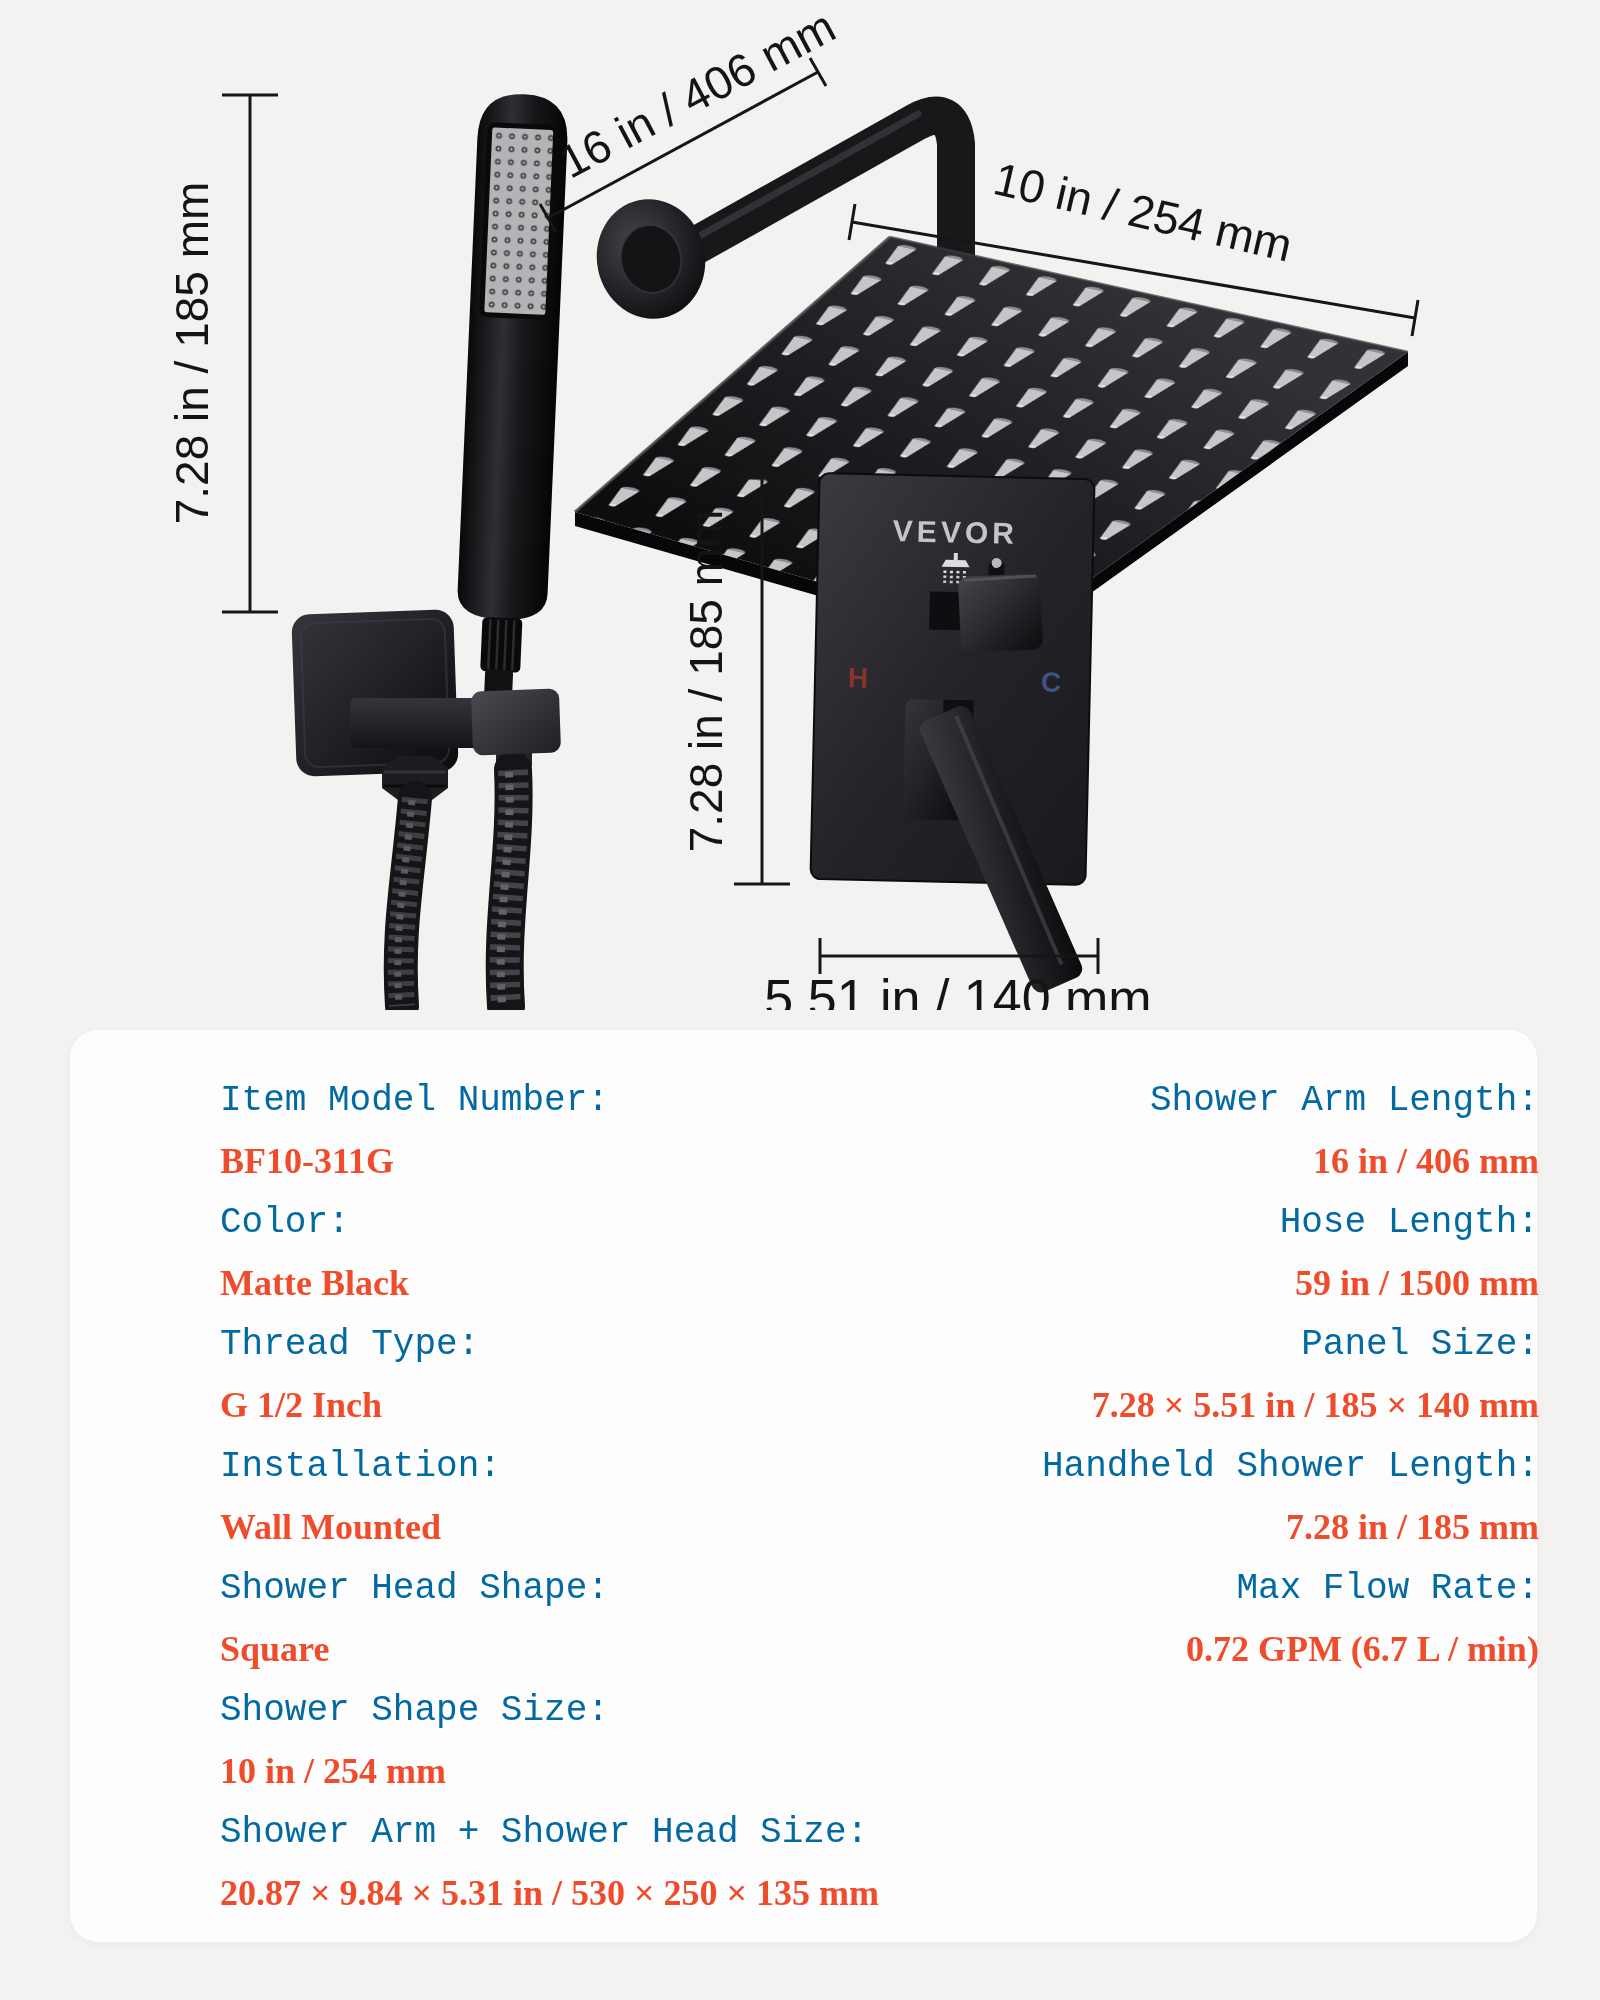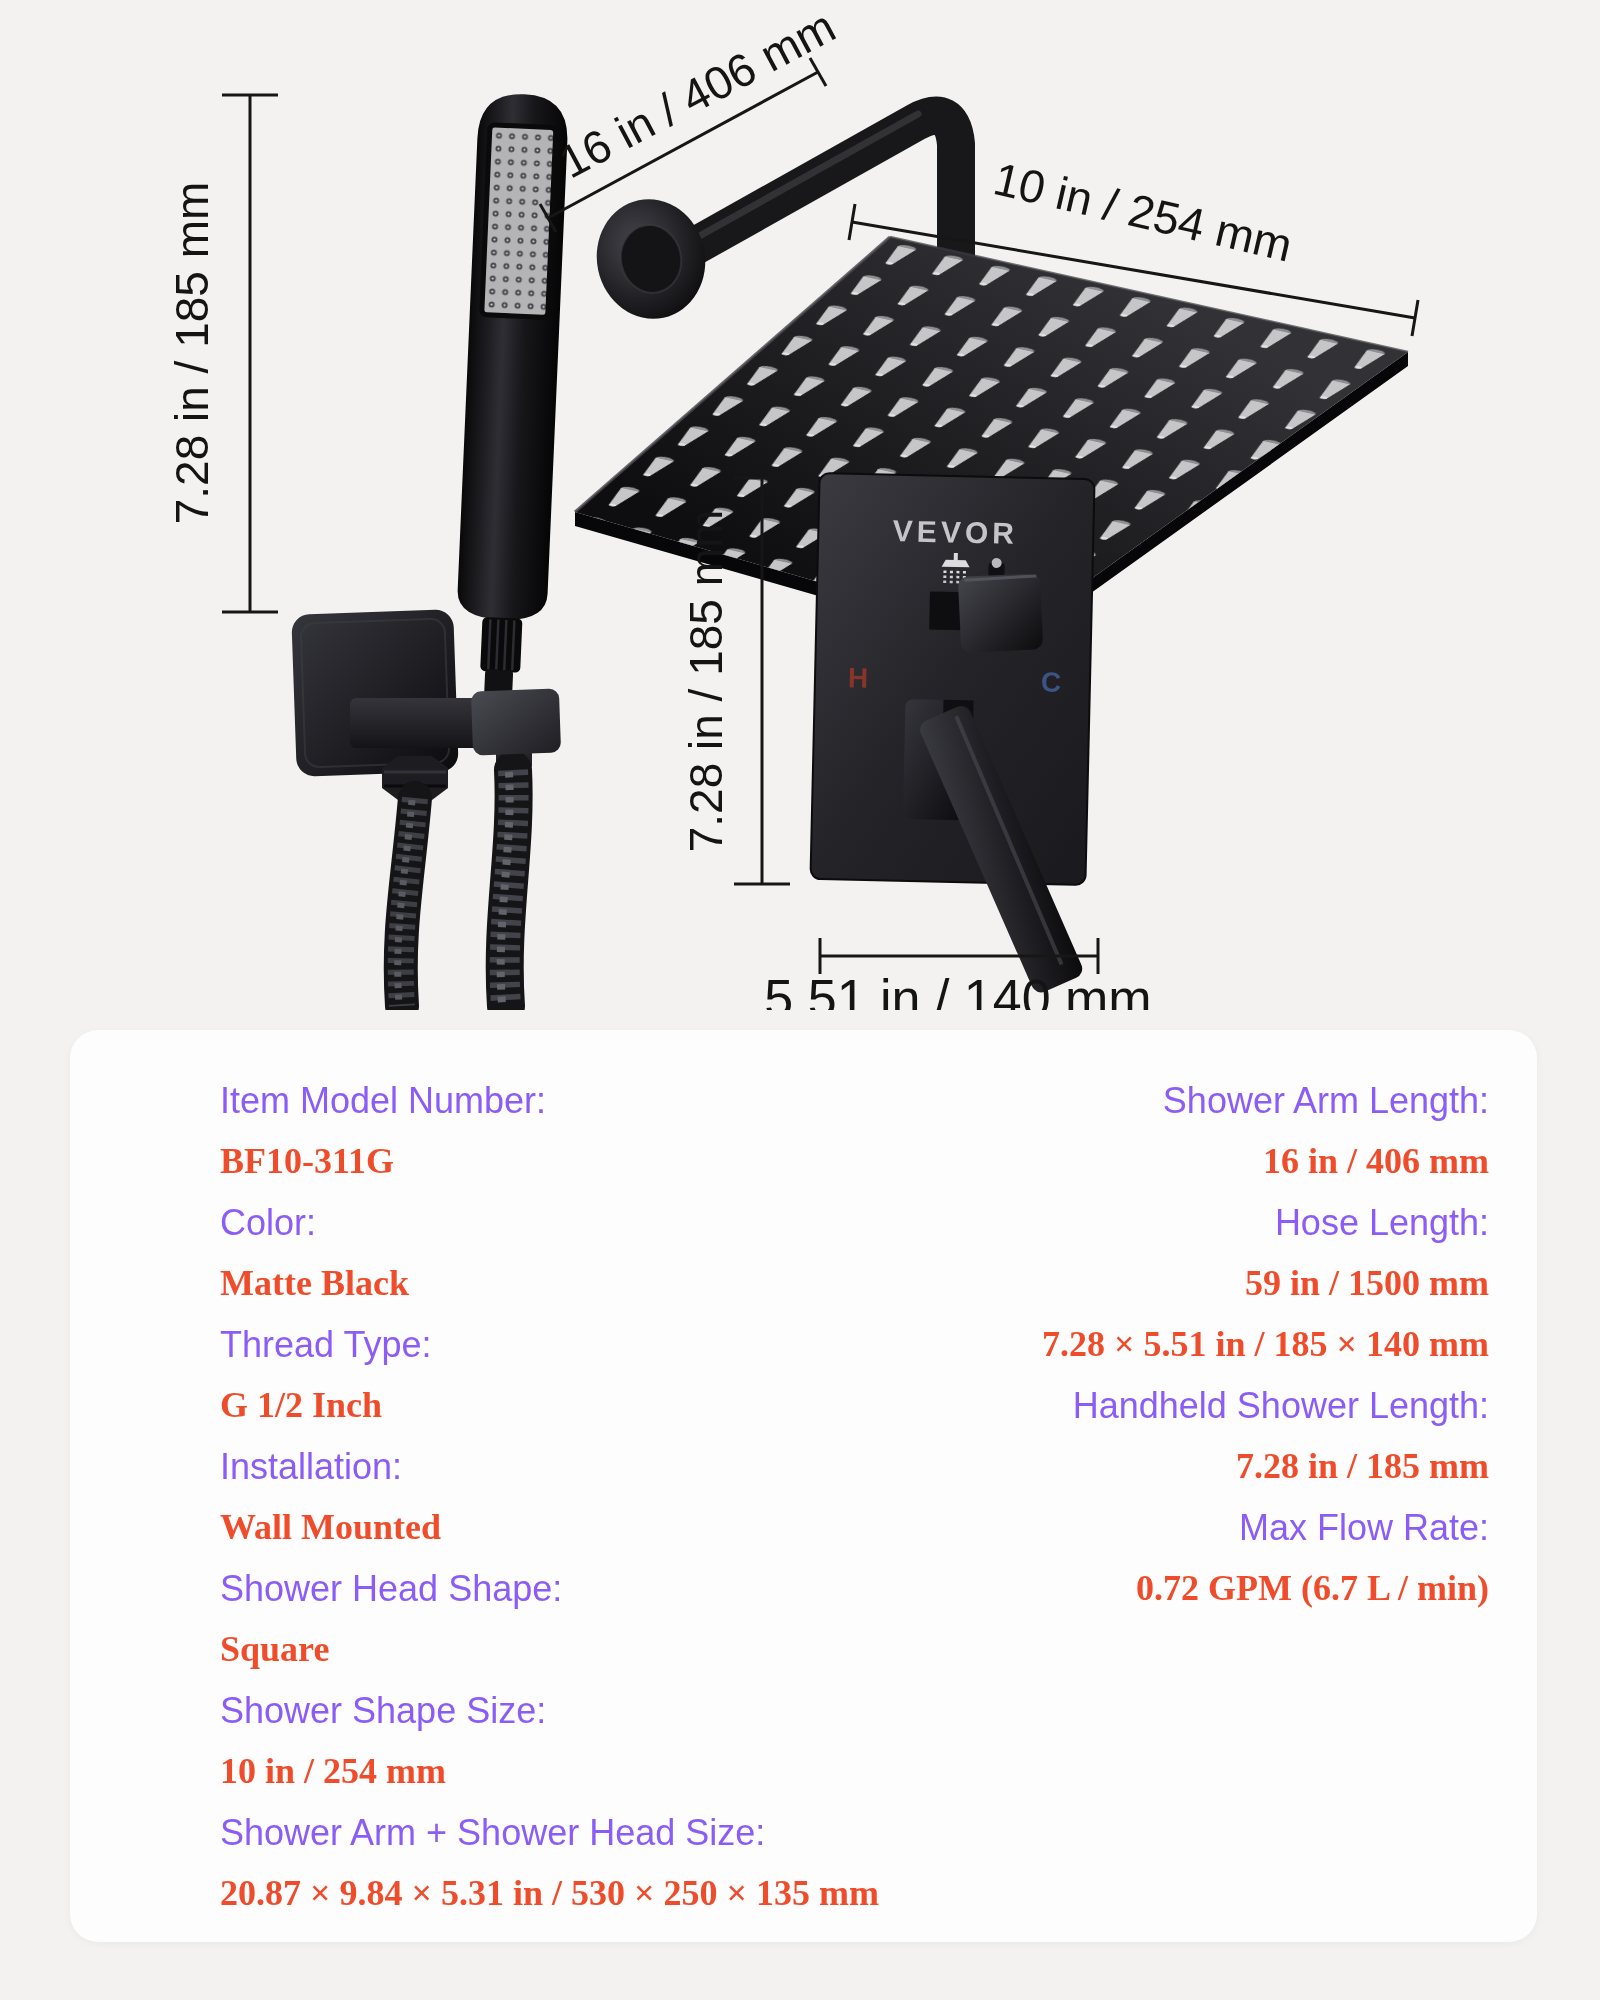--- a/index.html
+++ b/index.html
@@ -35,21 +35,21 @@
     background: #fdfdfd;
     border-radius: 28px;
     box-shadow: 0 2px 8px rgba(0,0,0,0.04);
   }
   .spec-col { position: absolute; top: 40px; }
   .spec-col.left  { left: 150px; }
   .spec-col.right { left: 972px; text-align: right; }
   .spec-label, .spec-value {
     font-size: 36px; line-height: 61px; white-space: nowrap;
   }
-  .spec-label { color: #8b5cf6; font-weight: 400; }
+  .spec-label { color: #0369a1; font-weight: 400; font-family: Liberation Mono, monospace; }
   .spec-value { color: #EF4C2B; font-weight: 700; font-family: Liberation Serif, serif; }
 </style>
 </head>
 <body>
 
 <svg class="diagram" width="1600" height="1010" viewBox="0 0 1600 1010">
   <defs>
     <linearGradient id="wandGrad" x1="0" y1="0" x2="1" y2="0">
       <stop offset="0" stop-color="#09090a"></stop>
       <stop offset="0.38" stop-color="#2e2e34"></stop>
@@ -257,20 +257,21 @@
   <div class="spec-col right">
     <div>
       <div class="spec-label">Shower Arm Length:</div>
       <div class="spec-value">16 in / 406 mm</div>
     </div>
     <div>
       <div class="spec-label">Hose Length:</div>
       <div class="spec-value">59 in / 1500 mm</div>
     </div>
     <div>
+      <div class="spec-label">Panel Size:</div>
       <div class="spec-value">7.28 × 5.51 in / 185 × 140 mm</div>
     </div>
     <div>
       <div class="spec-label">Handheld Shower Length:</div>
       <div class="spec-value">7.28 in / 185 mm</div>
     </div>
     <div>
       <div class="spec-label">Max Flow Rate:</div>
       <div class="spec-value">0.72 GPM (6.7 L / min)</div>
     </div>

